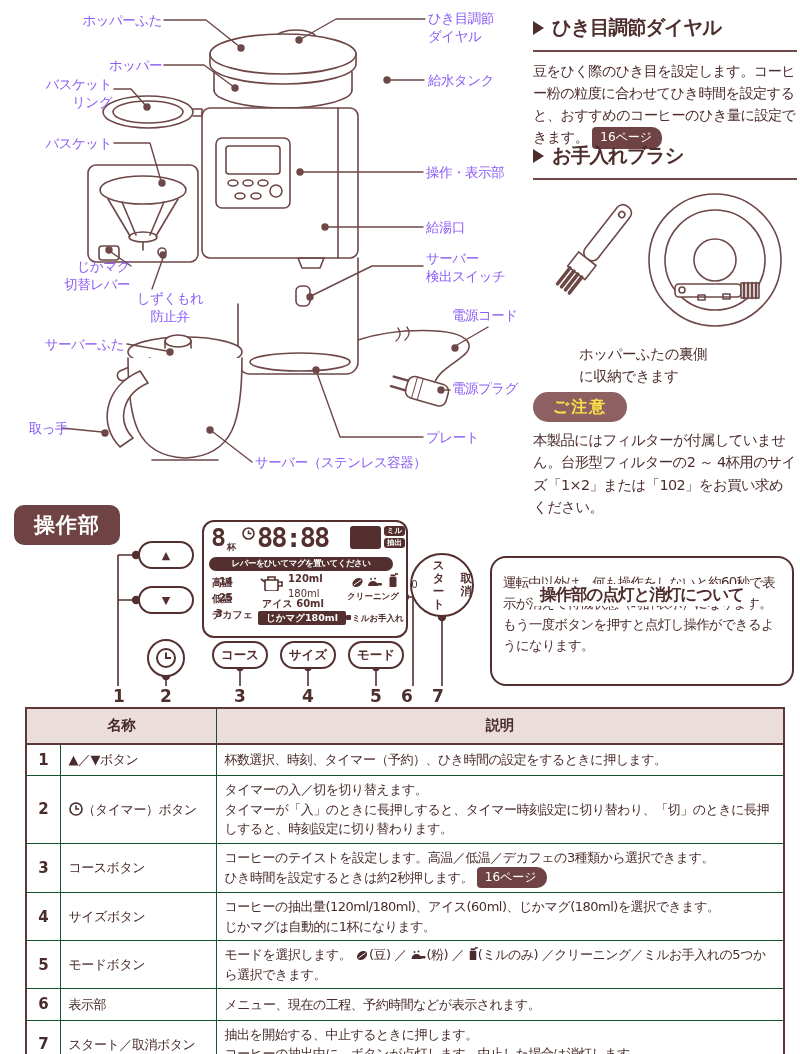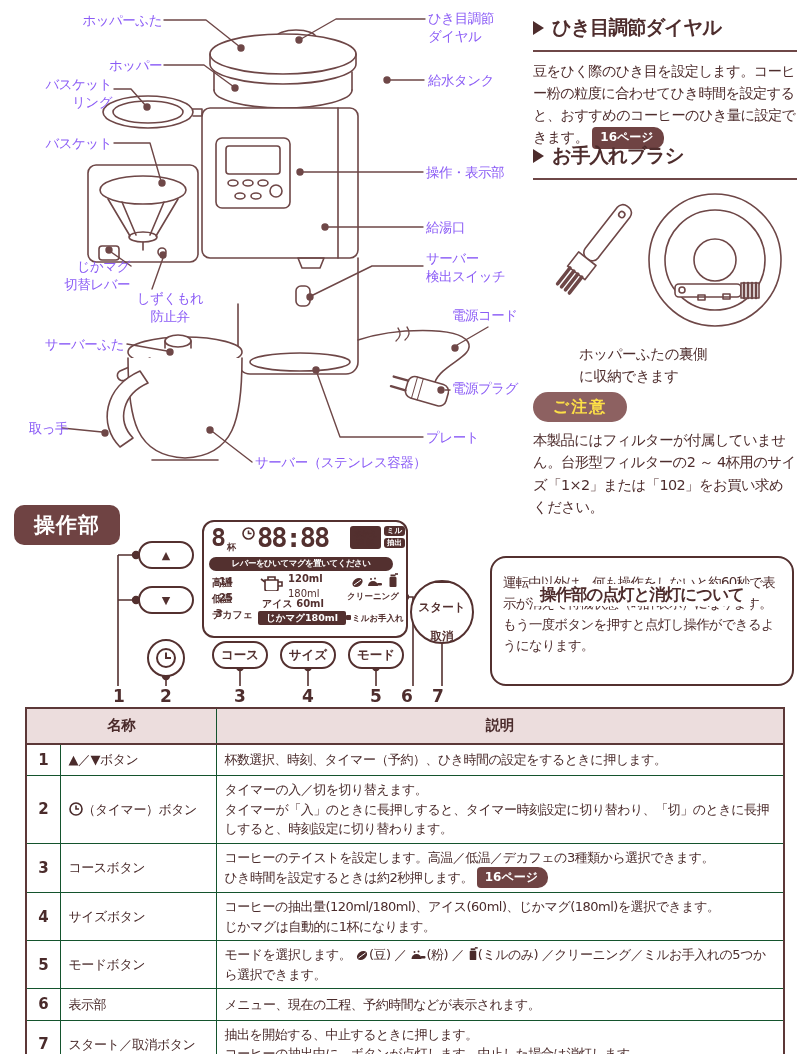--- a/index.html
+++ b/index.html
@@ -9,21 +9,21 @@
   
   .lbl{position:absolute;font-size:13.5px;font-weight:500;line-height:1.32;color:#8b5cf6;letter-spacing:-0.5px;}
   .lbl span{display:block;}
   .r{text-align:right;} .c{text-align:center;}
   
   .sec{position:absolute;left:533px;width:264px;}
   .sec-title{display:flex;align-items:center;gap:8px;font-size:19.5px;font-weight:bold;color:#4e2d2d;letter-spacing:-1px;}
   .tri{width:0;height:0;border-left:11px solid #4e2d2d;border-top:7px solid transparent;border-bottom:7px solid transparent;}
   .sec-rule{border:none;border-top:2px solid #6e4747;margin:9px 0 8px 0;}
   .sec-body{font-size:14.2px;line-height:1.55;letter-spacing:-0.6px;}
-  .page-badge{display:inline-block;background:#6f4343;color:#fff;font-size:12px;font-weight:bold;
+  .page-badge{display:inline-block;background:#6f4343;color:#fff;font-size:12px;font-weight:normal;
               padding:1px 10px 2px 8px;border-radius:4px 10px 10px 4px;letter-spacing:0;vertical-align:1px;}
   .pill-badge{display:inline-flex;align-items:center;justify-content:center;background:#8d6161;color:#fde047;
               font-weight:bold;border-radius:16px;letter-spacing:2px;}
   
   .op-badge{position:absolute;left:14px;top:505px;width:106px;height:40px;background:#6f4343;color:#fff;
             font-size:21px;font-weight:bold;border-radius:10px;display:flex;align-items:center;justify-content:center;letter-spacing:1px;}
   .pbtn{position:absolute;border:2px solid #53302f;background:#fff;display:flex;align-items:center;justify-content:center;
         color:#53302f;font-weight:bold;box-sizing:border-box;}
   .pill{width:56px;height:28px;border-radius:14px;font-size:12.5px;letter-spacing:0;}
   .num{position:absolute;font-size:17px;font-weight:bold;color:#4e2d2d;}
@@ -289,21 +289,21 @@
   </div>
   <div class="pbtn pill" style="left:212px;top:641px">
       <span>コース</span>
     </div>
   <div class="pbtn pill" style="left:280px;top:641px">
       <span>サイズ</span>
     </div>
   <div class="pbtn pill" style="left:348px;top:641px">
       <span>モード</span>
     </div>
-  <div class="pbtn" style="left:410px;top:580px;width:64px;height:64px;border-radius:50%;flex-direction:column;gap:16px">
+  <div class="pbtn" style="left:410px;top:553px;width:64px;height:64px;border-radius:50%;gap:16px">
     <span style="display:block;width:15px;height:6px;border:1.5px solid #53302f;border-radius:3px;margin-bottom:2px"></span>
     <span style="font-size:11.5px;line-height:1.15">スタート</span>
     <span style="font-size:11.5px;line-height:1.15">取消</span>
   </div>
 
   <div id="lcd">
     <span class="seg" style="left:7px;top:1px;font-size:25px">8</span>
     <span style="left:23px;top:19px;font-size:9px;font-weight:bold">杯</span>
     <svg style="left:38px;top:5px" width="13" height="13" viewBox="0 0 13 13" fill="none" stroke="#53302f" stroke-width="1.6">
       <circle cx="6.5" cy="6.5" r="5.5"></circle>

